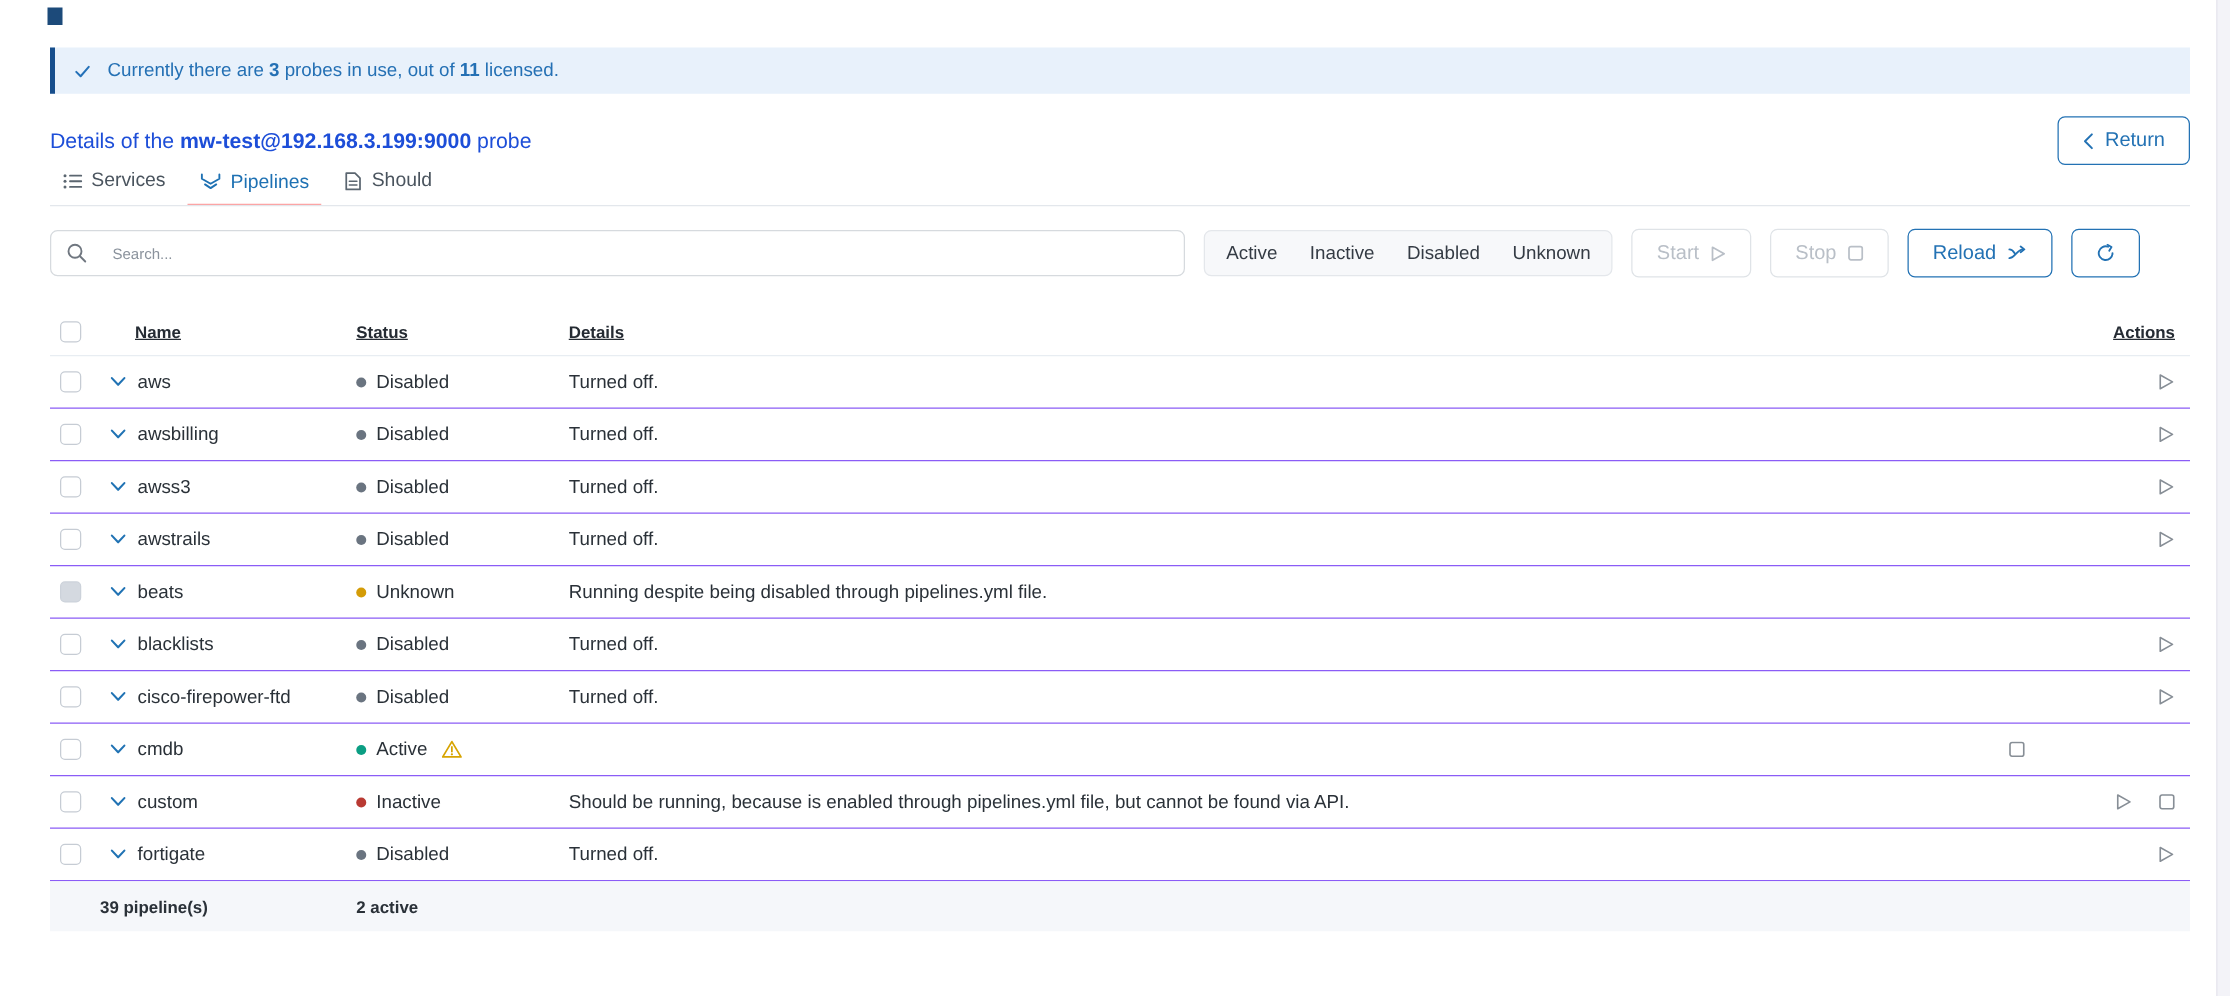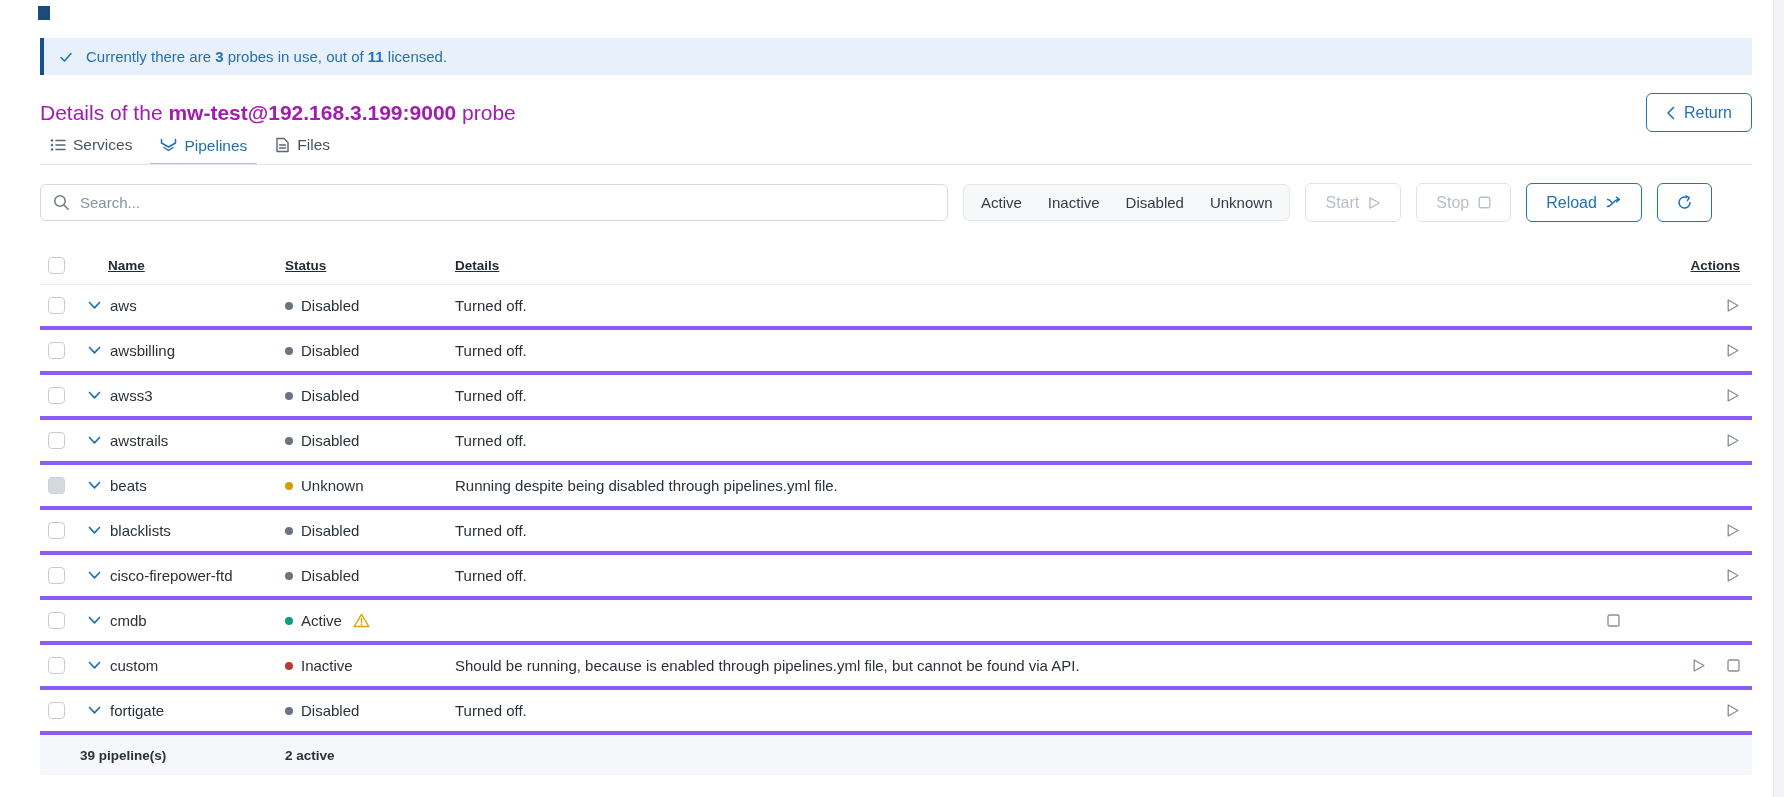--- a/index.html
+++ b/index.html
@@ -11,39 +11,39 @@
   .banner{margin-top:38px;height:37px;background:#e8f1fb;border-left:4px solid #174e8c;display:flex;align-items:center;padding-left:14px;box-sizing:border-box;}
   .banner .chk{display:flex;margin-right:12px;}
   .banner-text{font-size:15px;color:#2470b4;}
   .banner-text b{font-weight:bold;}
   
   .tabs{padding-top:20px;border-bottom:1px solid #e3e7ec;display:flex;gap:6px;padding-left:2px;}
   .tab{font-size:17px;padding:0 12px 13px 12px;color:#2c343d;cursor:pointer;}
   .tab.active{color:#1e71b3;border-bottom:3px solid #1565a8;padding-bottom:10px;}
   
   .title-row{margin-top:18px;display:flex;align-items:center;justify-content:space-between;}
-  .page-title{font-size:21px;color:#a21caf;font-weight:normal;margin:0;}
+  .page-title{font-size:17px;color:#1d4ed8;font-weight:normal;margin:0;}
   .page-title b{font-weight:bold;}
   .btn{display:inline-flex;align-items:center;gap:9px;border:1px solid #2372b4;color:#2372b4;background:#fff;border-radius:6px;font-size:16px;font-family:inherit;height:39px;padding:0 19px;box-sizing:border-box;cursor:pointer;}
   
   .subtabs{margin-top:4px;border-bottom:1px solid #e3e7ec;display:flex;gap:8px;}
   .subtab{display:flex;align-items:center;gap:7px;font-size:15.5px;color:#4a545e;padding:0 10px 10px 10px;cursor:pointer;}
   .subtab .ico{display:flex;}
   .subtab.active{color:#1e71b3;border-bottom:1px solid #fca5a5;padding-bottom:7px;}
   
   .toolbar{margin-top:18px;display:flex;align-items:center;gap:15px;}
   .search-box{flex:1;max-width:908px;height:37px;border:1px solid #d6dade;border-radius:6px;display:flex;align-items:center;padding:0 12px;box-sizing:border-box;background:#fff;}
-  .search-box input{border:none;outline:none;flex:1;font-size:15px;font-family:inherit;color:#2a3138;margin-left:8px;background:transparent;}
+  .search-box input{border:none;outline:none;flex:1;font-size:12px;font-family:inherit;color:#2a3138;margin-left:18px;background:transparent;}
   .search-box input::placeholder{color:#8a929c;}
   .filter-group{height:37px;background:#f7f8fa;border:1px solid #e4e7eb;border-radius:6px;display:flex;align-items:center;gap:26px;padding:0 17px;box-sizing:border-box;}
   .filter-item{font-size:15px;color:#343b44;cursor:pointer;white-space:nowrap;}
   .btn.disabled{border-color:#dfe3e7;color:#b9bfc7;cursor:default;}
   
   .table{margin-top:25px;}
-  .t-row{display:grid;grid-template-columns:44px 201px 170px minmax(0,1fr) 120px;align-items:center;height:41px;border-bottom:4px solid #8b5cf6;}
+  .t-row{display:grid;grid-template-columns:44px 201px 170px minmax(0,1fr) 120px;align-items:center;height:41px;border-bottom:1px solid #8b5cf6;}
   .t-head{height:37px;border-bottom:1px solid #e8edf2;font-weight:bold;font-size:13.5px;color:#252b33;text-decoration:underline;}
   .cell{display:flex;align-items:center;min-width:0;}
   .cell.c-check{padding-left:8px;}
   .cell.c-name{gap:9px;padding-left:4px;font-size:15px;}
   .cell.c-status{gap:8px;font-size:15px;}
   .cell.c-details{font-size:15px;white-space:nowrap;overflow:hidden;align-items:center;}
   .cell.c-actions{justify-content:flex-end;gap:21px;padding-right:12px;}
   .checkbox{width:17px;height:17px;border:1.5px solid #c6ccd4;border-radius:4px;background:#fff;box-sizing:border-box;cursor:pointer;}
   .checkbox.disabled{background:#d4d9e0;border-color:#ccd2da;cursor:default;}
   .dot{width:8px;height:8px;border-radius:50%;flex:none;}
@@ -102,21 +102,21 @@
       </span>
       <span>Pipelines</span>
     </div>
     <div class="subtab">
       <span class="ico">
         <svg width="15" height="16" viewBox="0 0 15 16">
             <path d="M2 1.5 H9 L13 5.5 V14.5 H2 Z" fill="none" stroke="#5b6670" stroke-width="1.4" stroke-linejoin="round"></path>
             <path d="M4.5 8 H10.5 M4.5 11 H10.5" stroke="#5b6670" stroke-width="1.3" stroke-linecap="round"></path>
           </svg>
       </span>
-      <span>Files</span>
+      <span>Should</span>
     </div>
   </div>
 
   <div class="toolbar">
     <div class="search-box">
       <span>
         <svg width="17" height="17" viewBox="0 0 17 17">
             <circle cx="7" cy="7" r="5.2" fill="none" stroke="#707780" stroke-width="1.5"></circle>
             <path d="M11 11 L15.2 15.2" stroke="#707780" stroke-width="1.5" stroke-linecap="round"></path>
           </svg>

